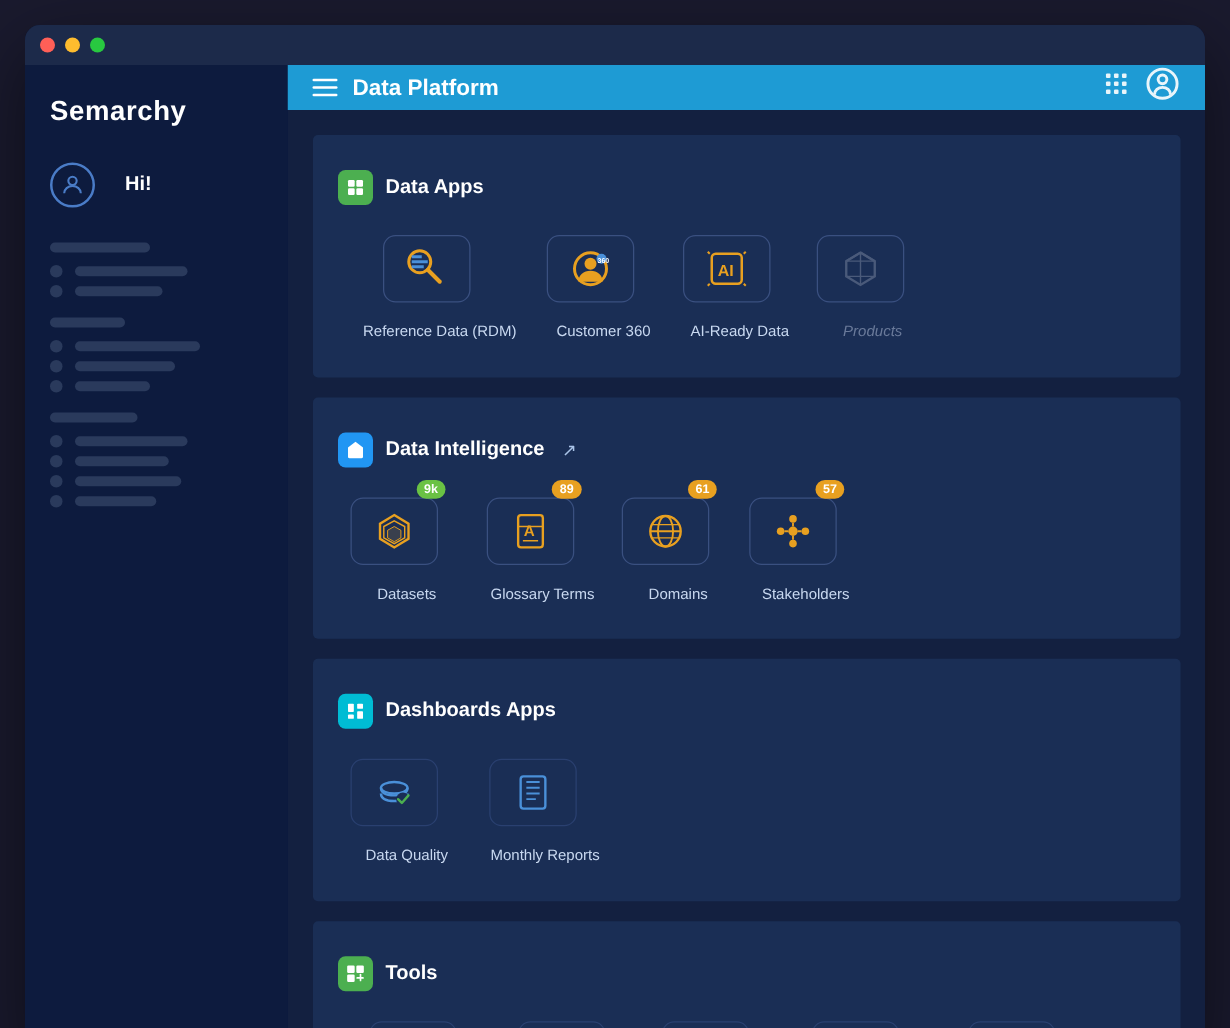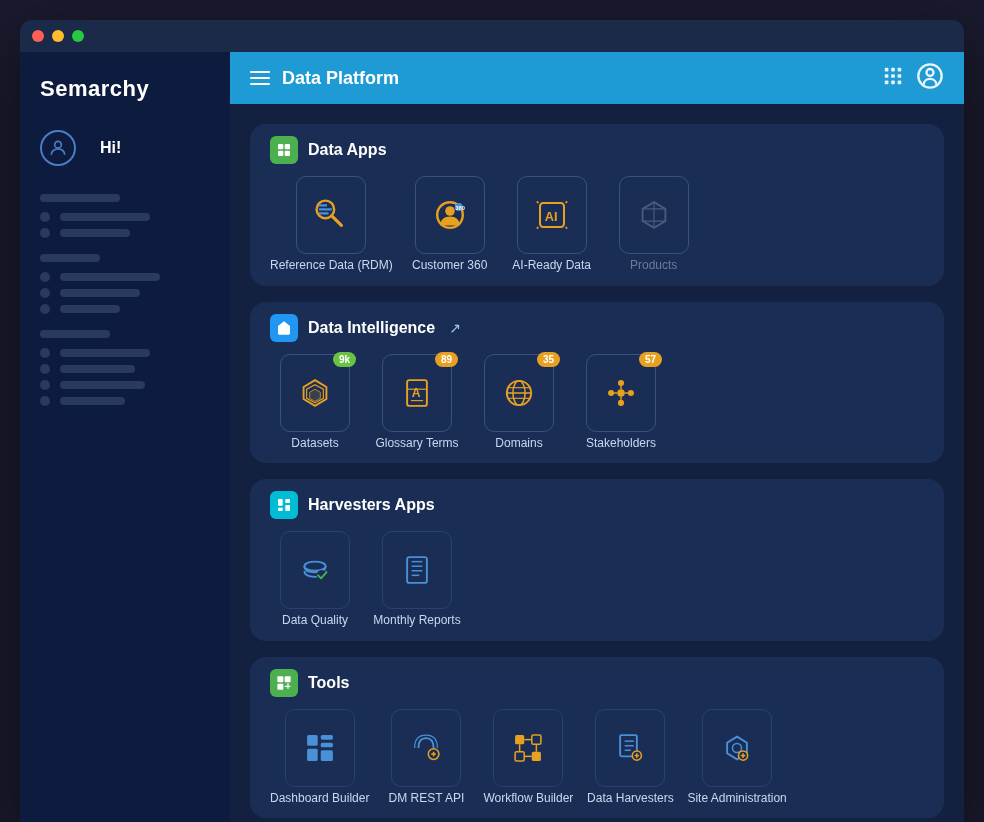--- a/index.html
+++ b/index.html
@@ -108,21 +108,21 @@
     }
     .sidebar-bar {
       height: 8px;
       border-radius: 4px;
       background: #2a3a5c;
     }
 
     
     .top-nav {
       background: #1e9bd4;
-      height: 52px;
+      height: 36px;
       display: flex;
       align-items: center;
       padding: 0 20px;
       gap: 12px;
       flex-shrink: 0;
     }
     .hamburger {
       display: flex;
       flex-direction: column;
       gap: 4px;
@@ -154,22 +154,22 @@
       padding: 20px;
       overflow-y: auto;
       display: flex;
       flex-direction: column;
       gap: 16px;
     }
 
     
     .section-card {
       background: #1a2e55;
-      border-radius: 16px;
-      padding: 12px 20px;
+      border-radius: 4px;
+      padding: 28px 20px;
     }
     .section-header {
       display: flex;
       align-items: center;
       gap: 10px;
       margin-bottom: 16px;
     }
     .section-icon {
       width: 28px; height: 28px;
       background: #4CAF50;
@@ -205,35 +205,36 @@
       gap: 8px;
       cursor: pointer;
       min-width: 90px;
     }
     .app-icon-wrap {
       position: relative;
       width: 70px; height: 70px;
       display: flex; align-items: center; justify-content: center;
     }
     .app-icon-box {
-      width: 70px; height: 78px;
+      width: 70px; height: 54px;
       border-radius: 10px;
       border: 1.5px solid #2a4070;
       background: transparent;
       display: flex; align-items: center; justify-content: center;
       font-size: 32px;
     }
     .app-icon-box.bordered { border-color: #3a5080; }
     .app-label {
       font-size: 12px;
       color: #c8d8f0;
       text-align: center;
       line-height: 1.3;
-    }
-    .app-label.muted { color: #6a7a9a; }
+      margin-left: 20px;
+    }
+    .app-label.muted { color: #6a7a9a; font-style: italic; }
 
     .badge {
       position: absolute;
       top: -6px; right: -6px;
       border-radius: 10px;
       padding: 2px 6px;
       font-size: 10px;
       font-weight: 700;
       color: #fff;
       min-width: 20px;
@@ -471,21 +472,21 @@
               <div class="app-icon-wrap">
                 <div class="app-icon-box bordered">
                   <svg width="38" height="38" viewBox="0 0 50 50" fill="none">
                     <circle cx="25" cy="25" r="16" stroke="#e8a020" stroke-width="2.5" fill="none"></circle>
                     <ellipse cx="25" cy="25" rx="8" ry="16" stroke="#e8a020" stroke-width="2" fill="none"></ellipse>
                     <line x1="9" y1="25" x2="41" y2="25" stroke="#e8a020" stroke-width="2"></line>
                     <line x1="11" y1="18" x2="39" y2="18" stroke="#e8a020" stroke-width="1.5"></line>
                     <line x1="11" y1="32" x2="39" y2="32" stroke="#e8a020" stroke-width="1.5"></line>
                   </svg>
                 </div>
-                <span class="badge badge-orange">35</span>
+                <span class="badge badge-orange">61</span>
               </div>
               <span class="app-label">Domains</span>
             </div>
 
             <div class="app-item">
               <div class="app-icon-wrap">
                 <div class="app-icon-box bordered">
                   <svg width="38" height="38" viewBox="0 0 50 50" fill="none">
                     <circle cx="25" cy="25" r="5" fill="#e8a020"></circle>
                     <circle cx="25" cy="12" r="4" fill="#e8a020"></circle>
@@ -508,21 +509,21 @@
         <div class="section-card">
           <div class="section-header">
             <div class="section-icon teal">
               <svg width="16" height="16" viewBox="0 0 24 24" fill="white">
                 <rect x="3" y="3" width="7" height="10" rx="1"></rect>
                   <rect x="14" y="3" width="7" height="6" rx="1"></rect>
                 <rect x="3" y="16" width="7" height="5" rx="1"></rect>
                   <rect x="14" y="12" width="7" height="9" rx="1"></rect>
               </svg>
             </div>
-            <span class="section-title">Harvesters Apps</span>
+            <span class="section-title">Dashboards Apps</span>
           </div>
           <div class="apps-grid">
 
             <div class="app-item">
               <div class="app-icon-wrap">
                 <div class="app-icon-box">
                   <svg width="38" height="38" viewBox="0 0 50 50" fill="none">
                     <ellipse cx="25" cy="20" rx="14" ry="6" stroke="#4a90d9" stroke-width="2.5" fill="none"></ellipse>
                     <path d="M11 20 Q11 28 25 28 Q39 28 39 20" stroke="#4a90d9" stroke-width="2.5" fill="none"></path>
                     <path d="M11 26 Q11 34 25 34 Q39 34 39 26" stroke="#4a90d9" stroke-width="2.5" fill="none"></path>

